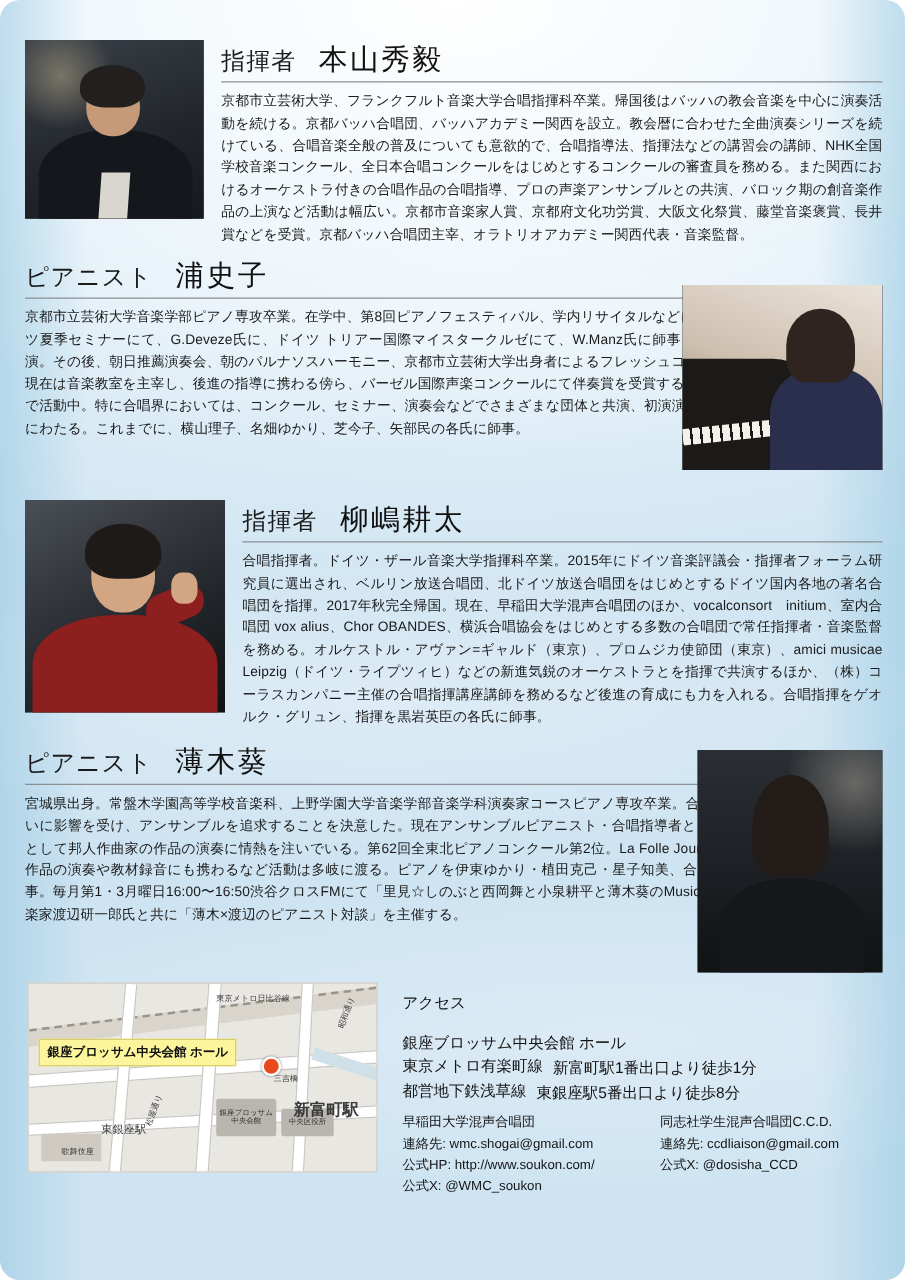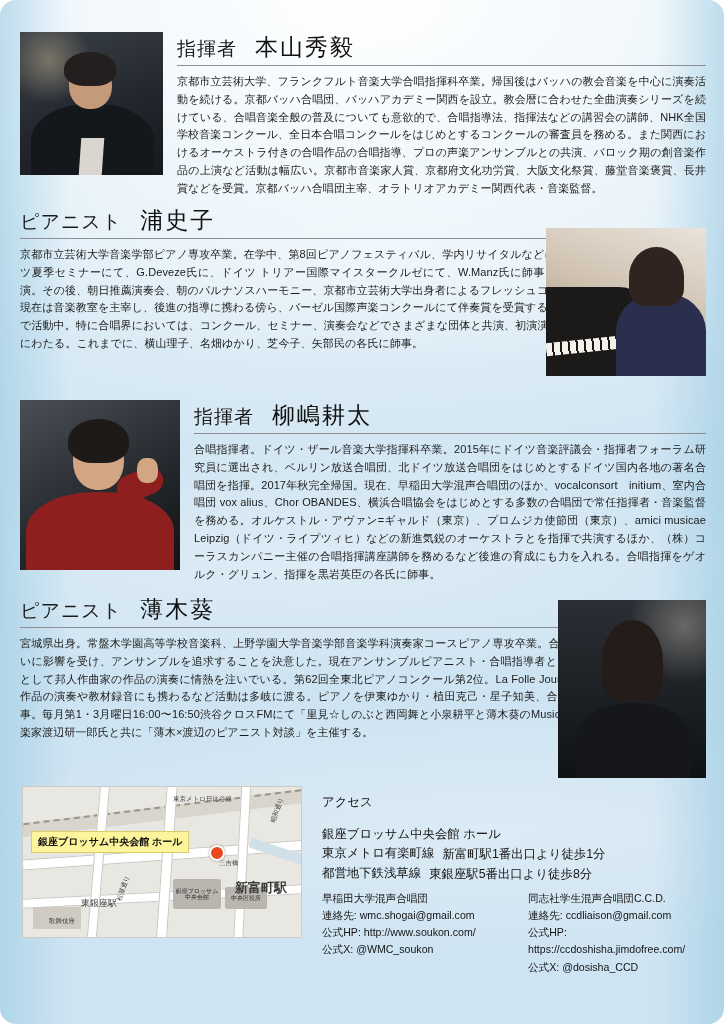--- a/index.html
+++ b/index.html
@@ -389,19 +389,18 @@
     <div class="contacts">
       <div class="col">
         <div>早稲田大学混声合唱団</div>
         <div>連絡先: wmc.shogai@gmail.com</div>
         <div>公式HP: http://www.soukon.com/</div>
         <div>公式X: @WMC_soukon</div>
       </div>
       <div class="col">
         <div>同志社学生混声合唱団C.C.D.</div>
         <div>連絡先: ccdliaison@gmail.com</div>
-        <div>公式HP: https://ccdoshisha.jimdofree.com/</div>
         <div>公式X: @dosisha_CCD</div>
       </div>
     </div>
 
   </div>
 </div>
 
 </body></html>

